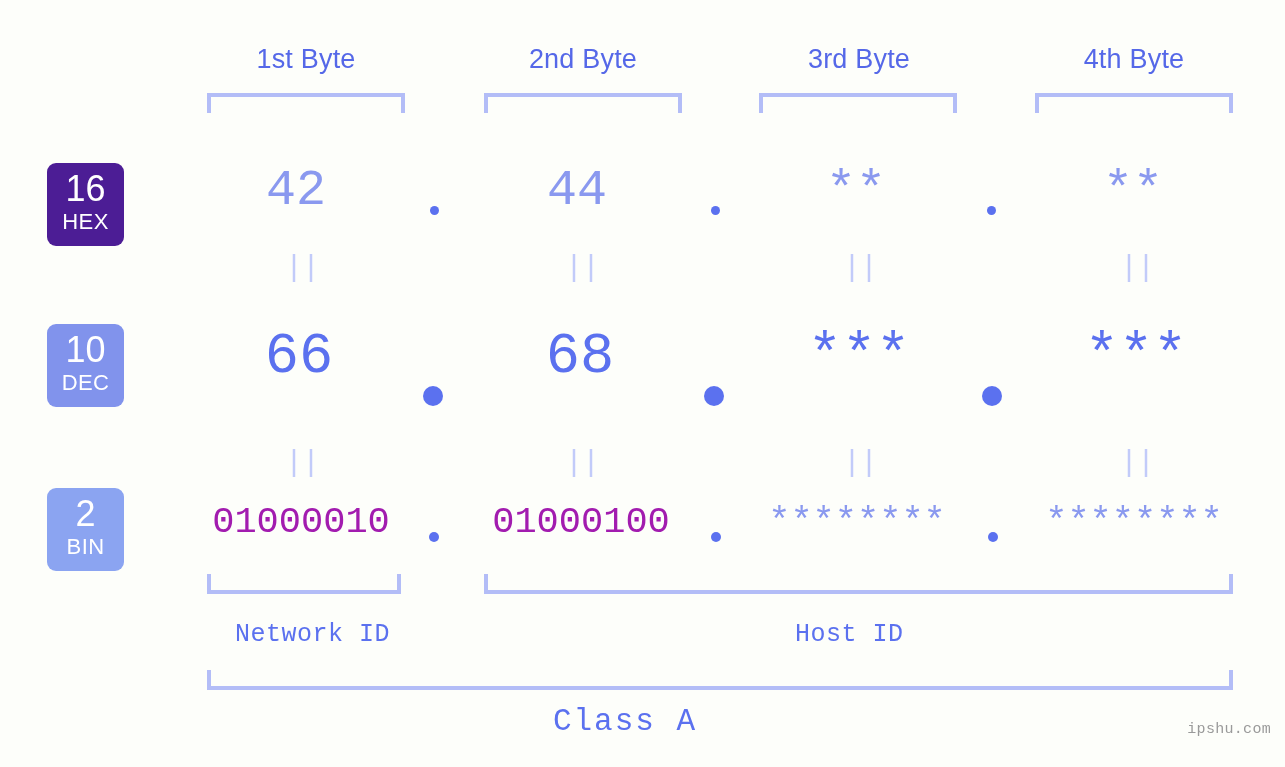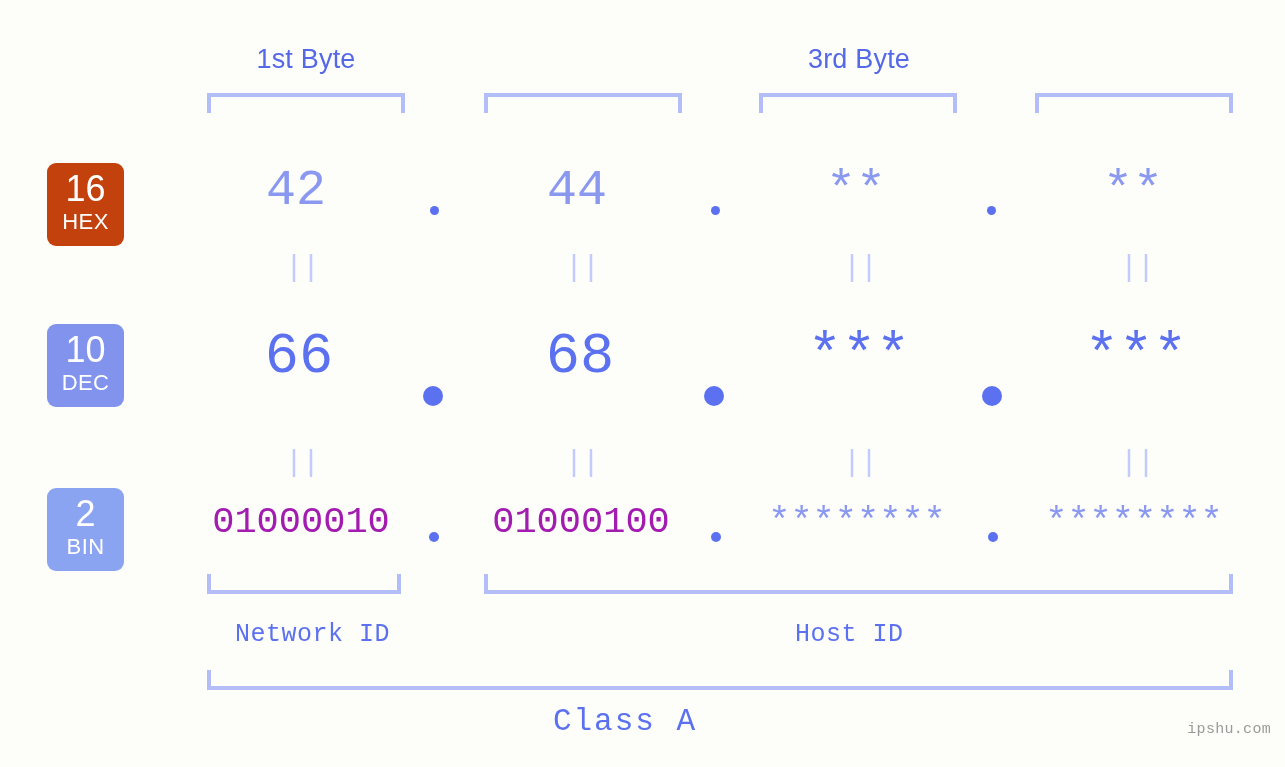--- a/index.html
+++ b/index.html
@@ -68,21 +68,21 @@
     font-weight: 400;
   }
   .badge .nm {
     display: block;
     font-family: "Liberation Sans", sans-serif;
     font-size: 22px;
     line-height: 26px;
     font-weight: 400;
     letter-spacing: 0.4px;
   }
-  #badge-hex { top: 155px; background: #c2410c; }
+  #badge-hex { top: 155px; background: #4c1d95; }
   #badge-dec { top: 316px; background: #8193ec; }
   #badge-bin { top: 480px; background: #8ba4f1; }
 
   
   .val-cell {
     position: absolute;
     width: 200px;
     text-align: center;
     white-space: nowrap;
     font-family: "Liberation Mono", monospace;
@@ -176,21 +176,23 @@
     color: #9a9a9a;
     letter-spacing: 0.3px;
   }
 </style>
 </head>
 <body>
 
 <div id="stage">
 
   <div class="byte-label" style="left:206px;">1st Byte</div>
+  <div class="byte-label" style="left:483px;">2nd Byte</div>
   <div class="byte-label" style="left:759px;">3rd Byte</div>
+  <div class="byte-label" style="left:1034px;">4th Byte</div>
 
   <div class="top-bracket" style="left:207px;  width:198px;"></div>
   <div class="top-bracket" style="left:484px;  width:198px;"></div>
   <div class="top-bracket" style="left:759px;  width:198px;"></div>
   <div class="top-bracket" style="left:1035px; width:198px;"></div>
 
   <div class="badge" id="badge-hex">
     <span class="num">16</span>
     <span class="nm">HEX</span>
   </div>

